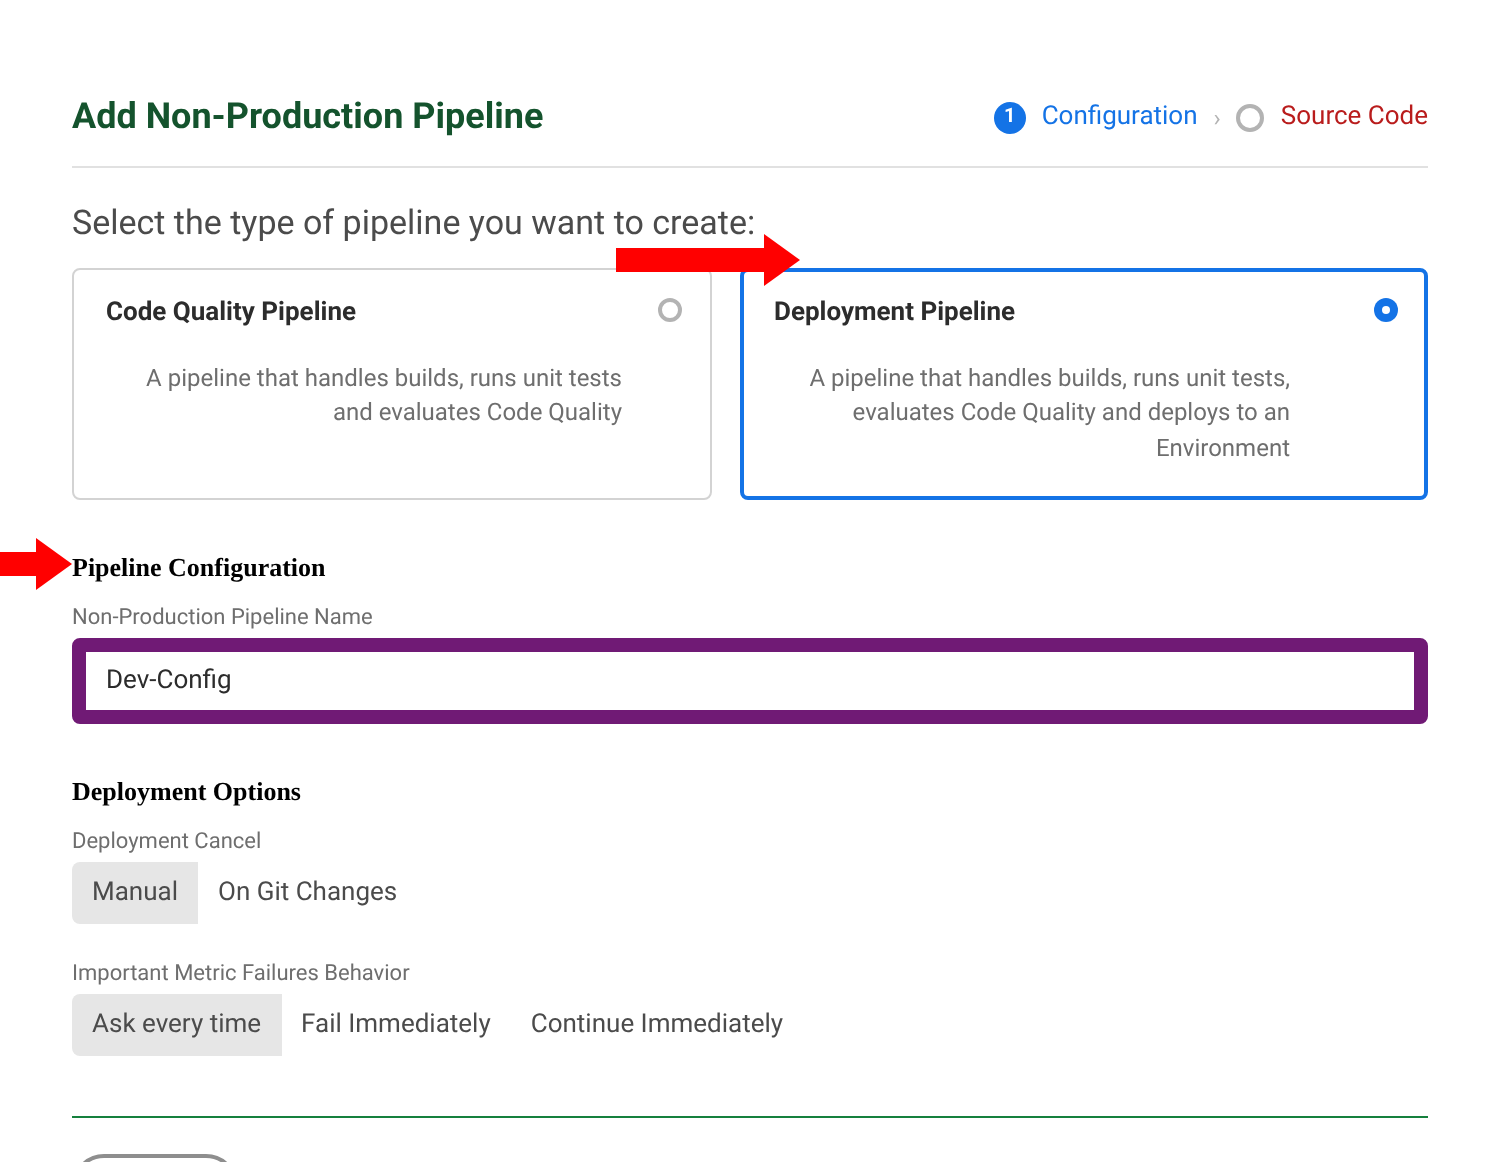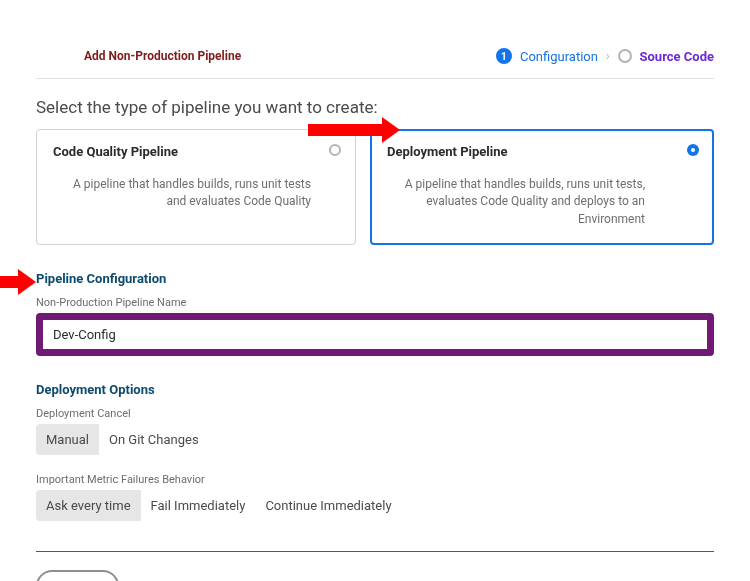--- a/index.html
+++ b/index.html
@@ -13,24 +13,23 @@
       padding: 48px 36px 0 36px;
     }
     .header {
       display: flex;
       justify-content: space-between;
       align-items: center;
       padding-bottom: 14px;
       border-bottom: 1px solid #e1e1e1;
     }
     .title {
-      font-size: 12px;
-      font-weight: 700;
-      color: #7f1d1d;
-      margin-left: 48px;
+      font-size: 18px;
+      font-weight: 700;
+      color: #14532d;
     }
     .stepper {
       display: flex;
       align-items: center;
       gap: 8px;
       font-size: 13px;
     }
     .step-circle-filled {
       width: 16px; height: 16px;
       border-radius: 50%;
@@ -42,21 +41,21 @@
       font-size: 10px;
       font-weight: 700;
     }
     .step-circle-empty {
       width: 14px; height: 14px;
       border-radius: 50%;
       border: 2px solid #b3b3b3;
       display: inline-block;
     }
     .step-label-active { color: #1473e6; }
-    .step-label-inactive { color: #6d28d9; font-weight: bold; }
+    .step-label-inactive { color: #b91c1c; }
     .chev { color: #b3b3b3; font-size: 12px; }
     .prompt {
       font-size: 17px;
       color: #4b4b4b;
       margin-top: 18px;
       margin-bottom: 12px;
     }
     .cards { display: flex; gap: 14px; }
     .card {
       flex: 1;
@@ -81,23 +80,24 @@
       border-radius: 50%;
       background: #1473e6;
       display: flex; align-items: center; justify-content: center;
     }
     .radio-filled::after {
       content: ""; width: 4px; height: 4px; border-radius: 50%; background: #fff;
     }
     .section-h {
       font-size: 13px;
       font-weight: 700;
-      color: #0c4a6e;
+      color: #000000;
       margin-top: 26px;
       margin-bottom: 10px;
+      font-family: Liberation Serif, serif;
     }
     .field-label {
       font-size: 11px;
       color: #6e6e6e;
       margin-bottom: 4px;
       display: block;
     }
     .text-input {
       width: 100%;
       border: 7px solid #701a75;

